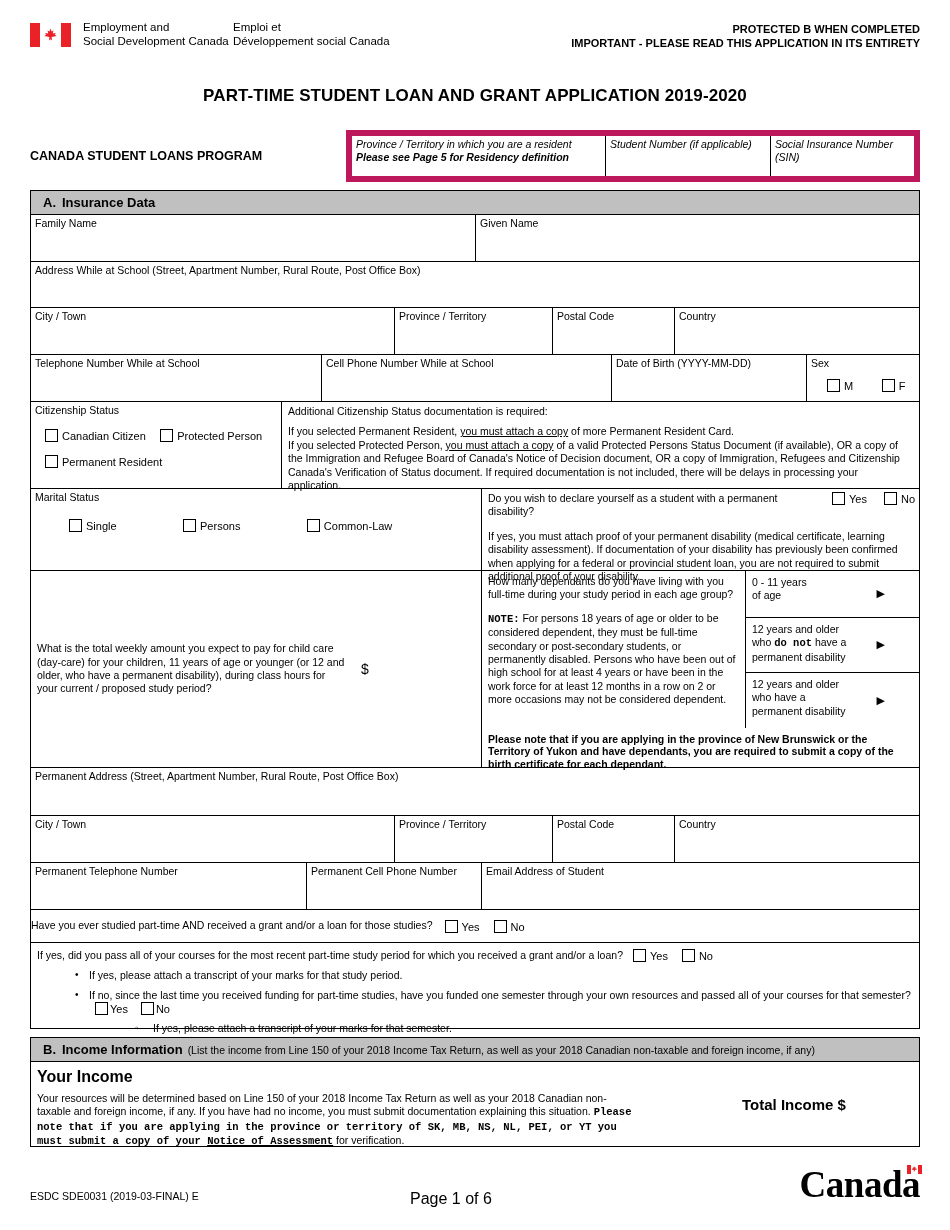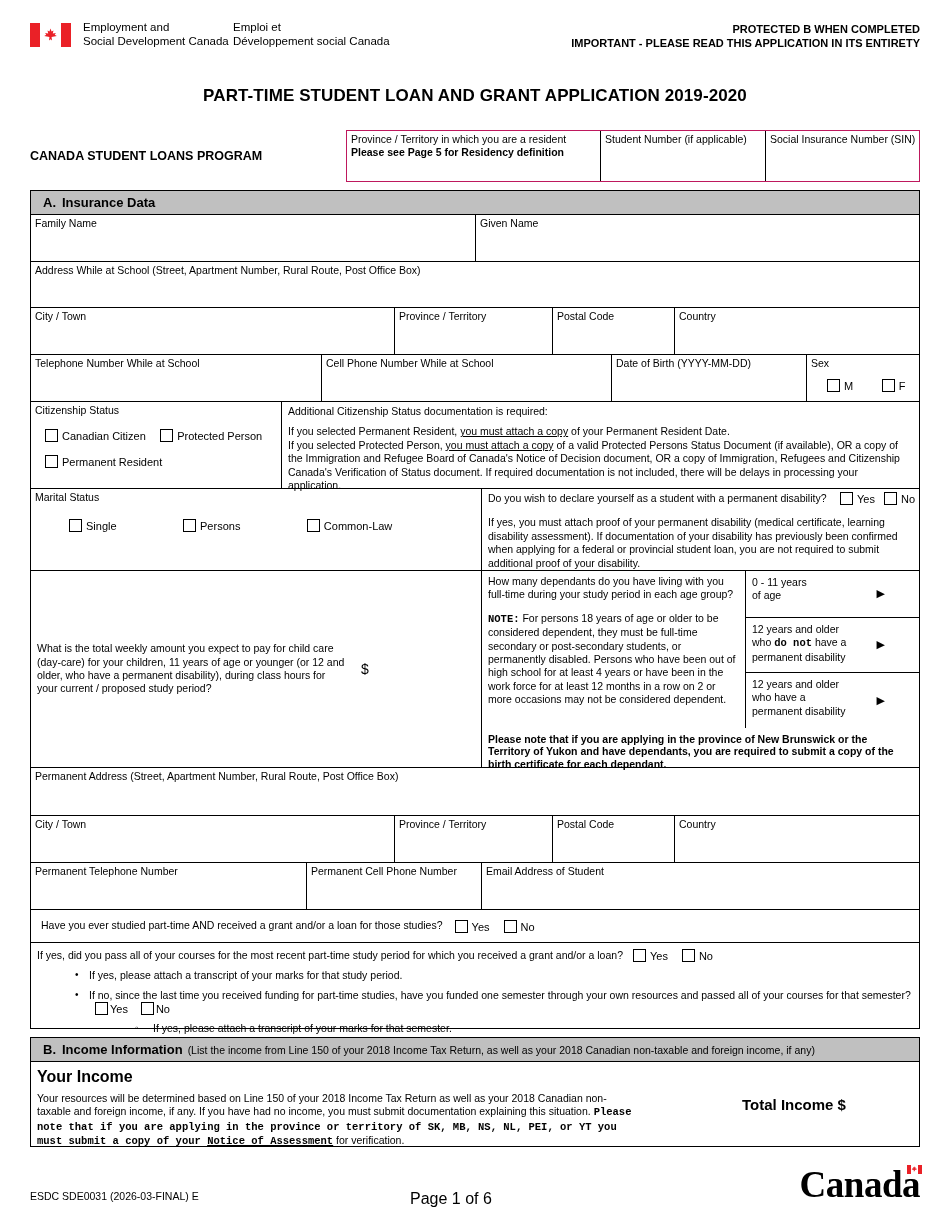--- a/index.html
+++ b/index.html
@@ -30,21 +30,21 @@
   .lbl{font-size:10.5px;line-height:12.5px;padding:2px 0 0 4px;}
   .lbl.b{font-weight:bold;}
   .row{display:flex;box-sizing:border-box;}
   .cell{border-left:1px solid #000;box-sizing:border-box;position:relative;}
   .cell:first-child{border-left:none;}
 
   
   .topstrip{display:flex;align-items:stretch;margin-top:24px;height:52px;}
   .cslp{flex:none;width:316px;display:flex;align-items:center;}
   .cslp span{font-size:12.5px;font-weight:bold;}
-  .topboxes{flex:1;display:flex;border:1px solid #be185d;box-sizing:border-box;}
+  .topboxes{flex:1;display:flex;border:6px solid #be185d;box-sizing:border-box;font-style:italic;}
   .topboxes>div{box-sizing:border-box;border-left:1px solid #000;}
   .topboxes>div:first-child{border-left:none;}
   .tb-prov{width:253px;}
   .tb-stu{width:165px;}
   .tb-sin{flex:1;}
 
   
   .secbar{border:1px solid #000;background:#c0c0c0;height:25px;display:flex;align-items:center;box-sizing:border-box;}
   .secbar .letter{font-size:13px;font-weight:bold;padding-left:12px;}
   .secbar .name{font-size:13px;font-weight:bold;padding-left:12px;}
@@ -205,21 +205,21 @@
       </div>
       <div style="padding:8px 0 0 14px">
         <span class="cbw">
           <span class="cb"></span><span class="t">Permanent Resident</span>
         </span>
       </div>
     </div>
     <div class="cell" style="flex:1">
       <div class="ftxt p" style="padding-bottom:0">Additional Citizenship Status documentation is required:</div>
       <div class="ftxt" style="padding:7px 6px 0 6px">
-        <span>If you selected Permanent Resident, </span><u>you must attach a copy</u><span> of your Permanent Resident Date.</span><br>
+        <span>If you selected Permanent Resident, </span><u>you must attach a copy</u><span> of more Permanent Resident Card.</span><br>
         <span>If you selected Protected Person, </span><u>you must attach a copy</u><span> of a valid Protected Persons Status Document (if available), OR a copy of the Immigration and Refugee Board of Canada's Notice of Decision document, OR a copy of Immigration, Refugees and Citizenship Canada's Verification of Status document. If required documentation is not included, there will be delays in processing your application.</span>
       </div>
     </div>
   </div>
 
   <div class="block row" style="height:82px">
     <div class="cell" style="width:450px">
       <div class="lbl">Marital Status</div>
       <div style="padding:12px 0 0 38px">
         <span class="cbw">
@@ -227,21 +227,21 @@
         </span>
         <span class="cbw" style="margin-left:62px">
           <span class="cb"></span><span class="t">Persons</span>
         </span>
         <span class="cbw" style="margin-left:62px">
           <span class="cb"></span><span class="t">Common-Law</span>
         </span>
       </div>
     </div>
     <div class="cell" style="flex:1">
-      <div style="display:flex;align-items:flex-start;padding:3px 4px 0 6px;">
+      <div style="display:flex;align-items:flex-start;padding:3px 4px 0 6px;gap:8px;">
         <span class="ftxt" style="flex:1">Do you wish to declare yourself as a student with a permanent disability?</span>
         <span class="cbw" style="margin-left:5px">
           <span class="cb"></span><span class="t">Yes</span>
         </span>
         <span class="cbw" style="margin-left:9px">
           <span class="cb"></span><span class="t">No</span>
         </span>
       </div>
       <div class="ftxt" style="padding:11px 8px 0 6px">If yes, you must attach proof of your permanent disability (medical certificate, learning disability assessment). If documentation of your disability has previously been confirmed when applying for a federal or provincial student loan, you are not required to submit additional proof of your disability.</div>
     </div>
@@ -310,21 +310,21 @@
       <div class="lbl">Permanent Telephone Number</div>
     </div>
     <div class="cell" style="width:175px">
       <div class="lbl">Permanent Cell Phone Number</div>
     </div>
     <div class="cell" style="flex:1">
       <div class="lbl">Email Address of Student</div>
     </div>
   </div>
 
-  <div class="block" style="height:33px;display:flex;align-items:center;padding-left:10px">
+  <div class="block" style="height:33px;display:flex;align-items:center;padding-left:0">
     <span class="ftxt">Have you ever studied part-time AND received a grant and/or a loan for those studies?</span>
     <span class="cbw" style="margin-left:12px">
       <span class="cb"></span><span class="t">Yes</span>
     </span>
     <span class="cbw" style="margin-left:14px">
       <span class="cb"></span><span class="t">No</span>
     </span>
   </div>
 
   <div class="block" style="height:86px;padding:6px 6px 0 6px;box-sizing:border-box">
@@ -364,21 +364,21 @@
       <div class="ftxt" style="margin-top:6px;width:600px">
         <span>Your resources will be determined based on Line 150 of your 2018 Income Tax Return as well as your 2018 Canadian non-taxable and foreign income, if any. If you have had no income, you must submit documentation explaining this situation. </span><b>Please note that if you are applying in the province or territory of SK, MB, NS, NL, PEI, or YT you must submit a copy of your </b><b><u>Notice of Assessment</u></b><span> for verification.</span>
       </div>
     </div>
     <div style="width:250px;display:flex;align-items:center;justify-content:center;box-sizing:border-box">
       <span style="font-size:15px;font-weight:bold">Total Income $</span>
     </div>
   </div>
 
   <div class="footer">
-    <div class="f-left">ESDC SDE0031 (2026-03-FINAL) E</div>
+    <div class="f-left">ESDC SDE0031 (2019-03-FINAL) E</div>
     <div class="f-mid">Page 1 of 6</div>
     <div class="wordmark">
       <span>Canada</span>
       <span class="wmflag">
         <span class="b l"></span>
           <span class="b r"></span>
         <svg class="lf" viewBox="0 0 100 100">
           <path fill="currentColor" d="M50 6 L57 27 L70 20 L65 40 L86 36 L78 48 L92 57 L57 63 L60 86 L50 79 L40 86 L43 63 L8 57 L22 48 L14 36 L35 40 L30 20 L43 27 Z"></path>
         </svg>
       </span>

